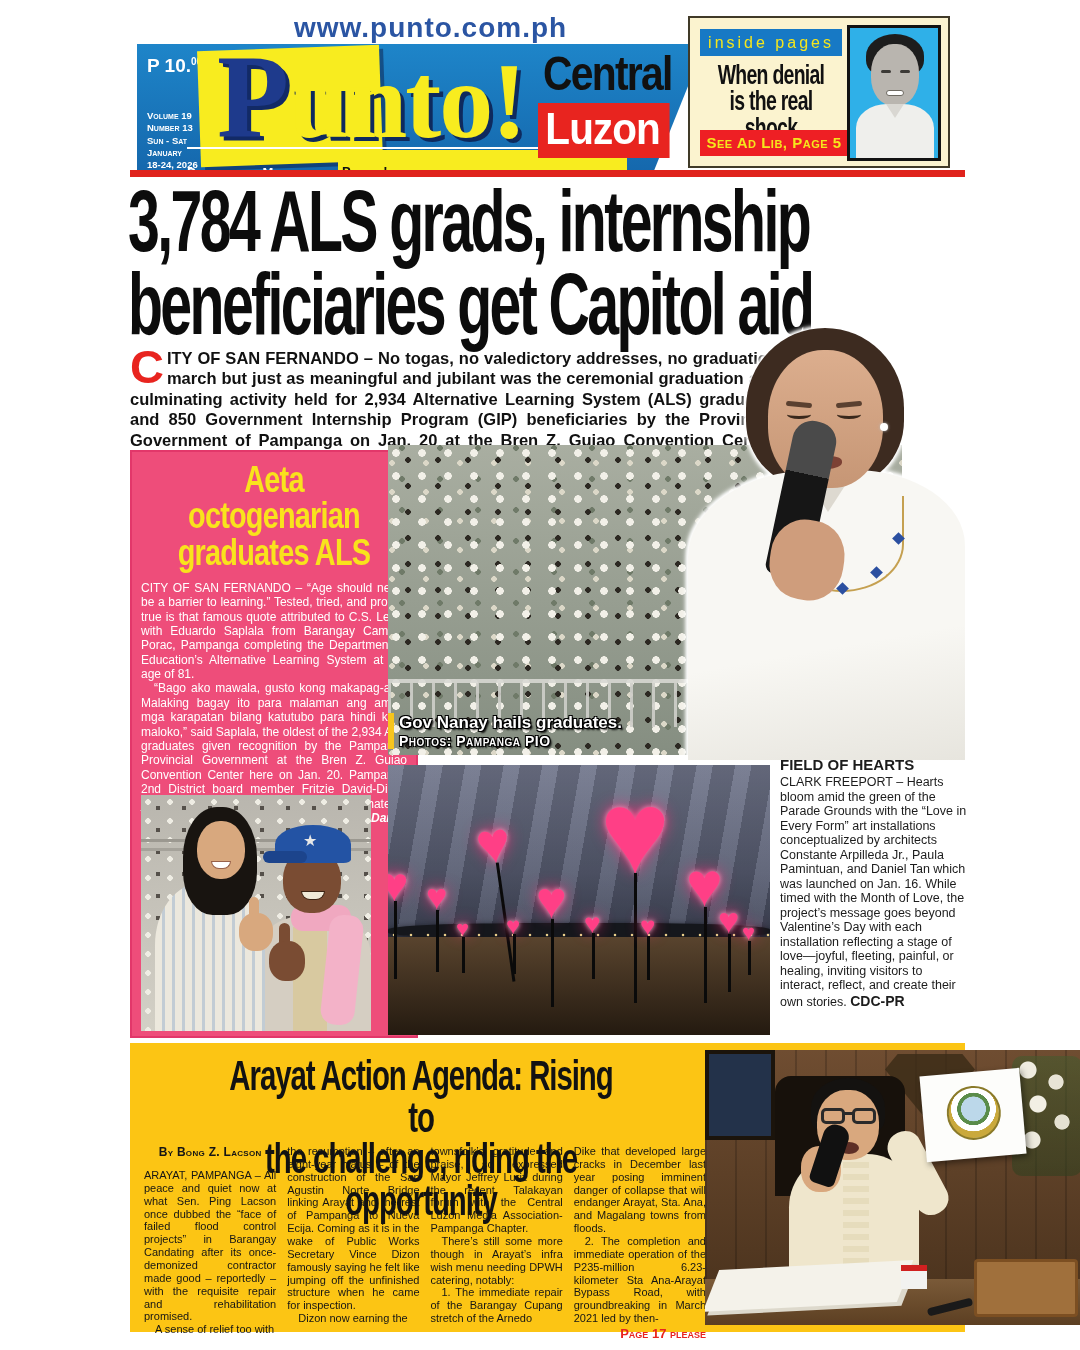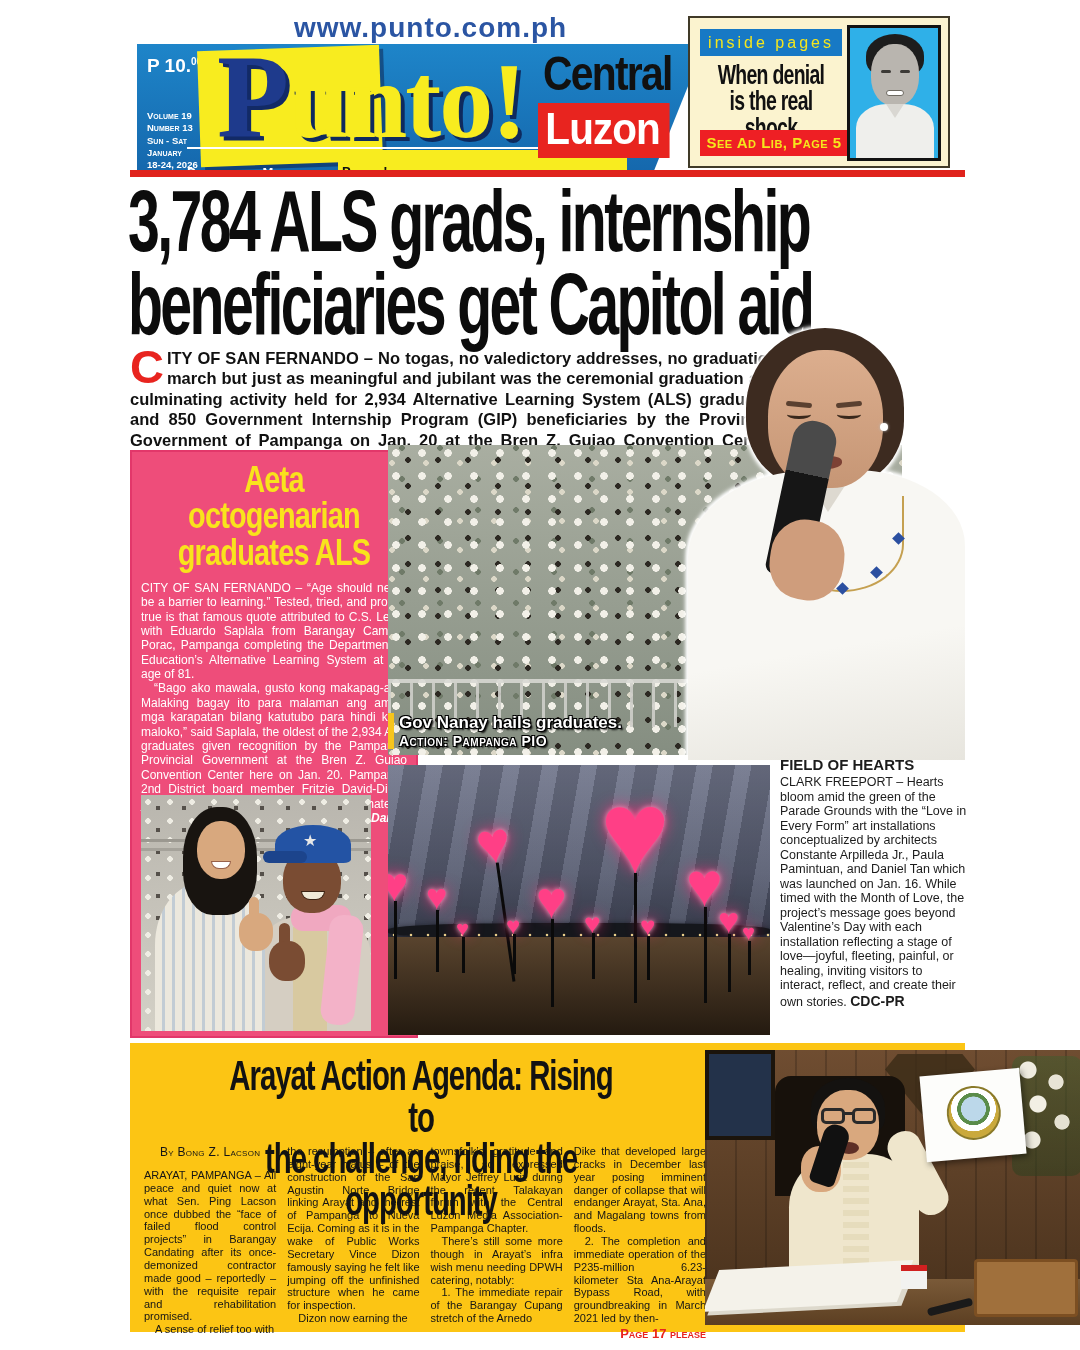--- a/index.html
+++ b/index.html
@@ -180,21 +180,21 @@
   .foh p { font-size:12.5px; line-height:1.16; text-align:left; }
   .foh b { font-size:14px; }
 
   
   .arayat { position:absolute; left:130px; top:1043px; width:835px; height:289px; background:#fcc514; }
   .ar-h { position:absolute; left:5px; top:12px; width:572px; text-align:center; font-weight:bold;
           color:#121212; font-size:42px; line-height:.99; letter-spacing:-1.5px;
           transform:scaleX(.70); transform-origin:50% 0; }
   .ar-cols { position:absolute; left:14px; top:102px; width:562px; display:flex; gap:11px; }
   .ar-cols .col { flex:1 1 0; font-size:11px; line-height:1.17; color:#151515; text-align:justify; }
-  .ar-cols .byline { text-align:center; font-weight:normal; font-size:12px; font-variant:small-caps;
+  .ar-cols .byline { text-align:center; font-weight:bold; font-size:12px; font-variant:small-caps;
                      margin-bottom:10px; letter-spacing:.3px; }
   .ar-cols p.ind { text-indent:11px; }
   .jump2 { color:#e8241f; font-weight:bold; font-variant:small-caps; font-size:13px; text-align:right; margin-top:1px; }
 
   
   .mayor { position:absolute; left:575px; top:7px; width:383px; height:275px; overflow:hidden;
            background:linear-gradient(#6b4a2f,#4a3018);
            background-image:repeating-linear-gradient(90deg,rgba(0,0,0,.18) 0 2px,rgba(0,0,0,0) 2px 30px),
                             linear-gradient(#6f4d31,#47301b); width:383px; }
   .my-frame { position:absolute; left:0; top:0; width:70px; height:90px; background:#23324a; border:4px solid #1b140c; }
@@ -324,21 +324,21 @@
       <div class="ap-mfist"></div>
     </div>
   </section>
 
   <div class="crowd">
     <div class="crowd-rail"></div>
     <div class="crowd-cap">
       <i class="capbar"></i>
       <div>
         <div class="c1">Gov Nanay hails graduates.</div>
-        <div class="c2">Action: Pampanga PIO</div>
+        <div class="c2">Photos: Pampanga PIO</div>
       </div>
     </div>
   </div>
 
   <div class="gov">
     <div class="g-hair"></div>
     <div class="g-body"></div>
     <div class="g-collar"></div>
     <div class="g-neck"></div>
     <div class="g-bead" style="left:96px;top:208px;"></div>

